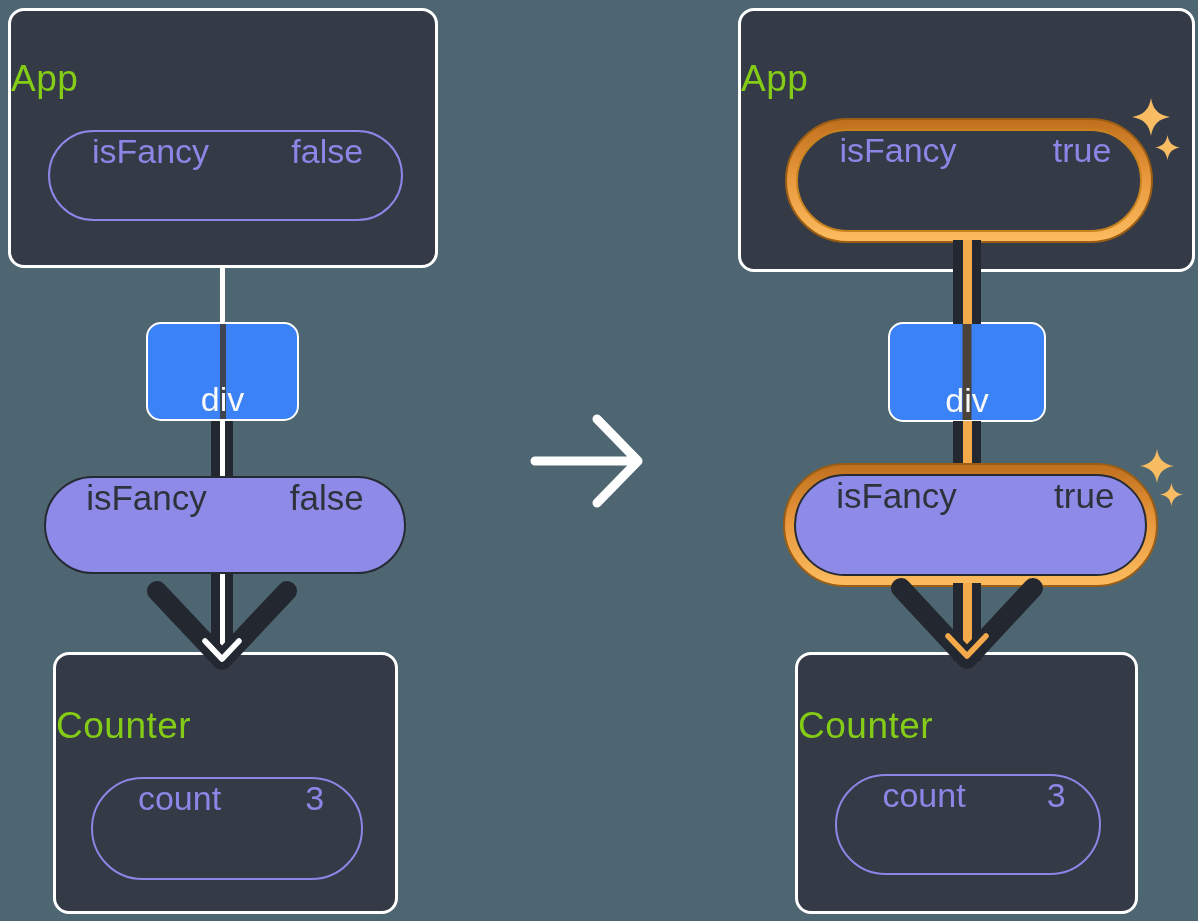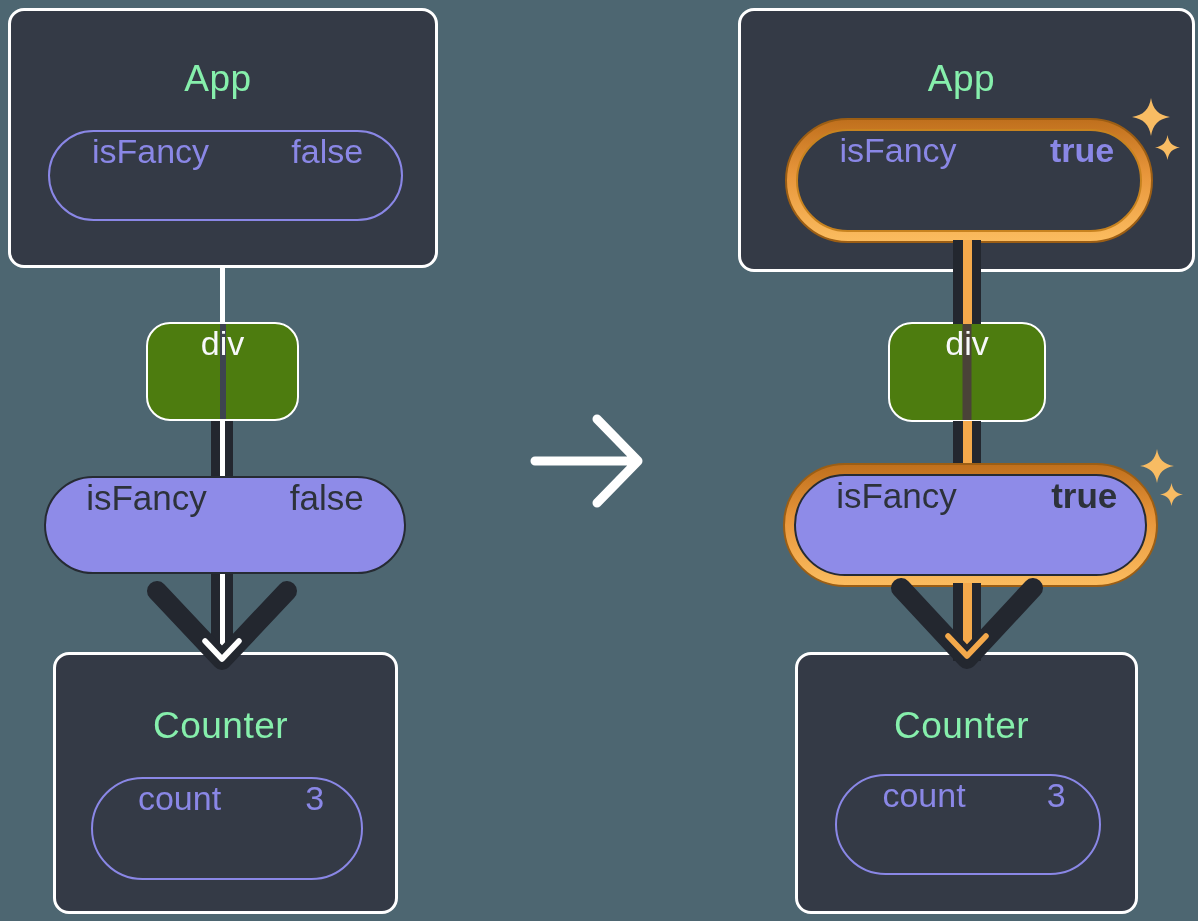--- a/index.html
+++ b/index.html
@@ -15,31 +15,31 @@
   
   .card{
     position:absolute;
     background:#343A46;
     border:3px solid #FFFFFF;
     border-radius:16px;
     box-sizing:border-box;
     z-index:1;
   }
   .card-title{
-    position:absolute;left:0;right:10px;text-align:center;
-    color:#86efac;font-size:37px;font-weight:500;letter-spacing:.5px;
+    position:absolute;left:0;right:10px;
+    color:#84cc16;font-size:37px;font-weight:500;letter-spacing:.5px;
   }
   .small-card{
     position:absolute;
-    background:#4d7c0f;
+    background:#3b82f6;
     border:2.5px solid #FFFFFF;
-    border-radius:24px;
+    border-radius:15px;
     box-sizing:border-box;
     z-index:1;
-    display:flex;align-items:flex-start;justify-content:center;
+    display:flex;align-items:flex-end;justify-content:center;
     overflow:hidden;
   }
   .small-card .label{color:#F7F8FA;font-size:34px;font-weight:500;position:relative;z-index:2;}
   .thru-stripe{
     position:absolute;top:0;bottom:0;left:50%;transform:translateX(-50%);
     z-index:1;
   }
 
   
   .pill{
@@ -50,21 +50,21 @@
   .pill .sep{flex:0 0 2.5px;}
   .pill.outline-purple{border:2.5px solid #8A87E6;background:transparent;}
   .pill.outline-purple .seg{color:#8A87E6;font-size:34px;}
   .pill.outline-purple .sep{background:#8A87E6;}
   .pill.fill-purple{background:#8E8BE8;border:2.5px solid #262B33;}
   .pill.fill-purple .seg{color:#2D323B;font-size:35px;}
   .pill.fill-purple .sep{background:#262B33;}
   .pill.dark-fill{background:#343A46;border:2px solid #C8831F;}
   .pill.dark-fill .seg{color:#8A87E6;font-size:34px;}
   .pill.dark-fill .sep{background:#C8831F;flex-basis:2px;}
-  .bold{font-weight:700;padding-left:24px;}
+  .bold{font-weight:400;padding-left:24px;}
 
   
   .ring{
     position:absolute;box-sizing:border-box;
     border:2px solid #9C5E14;border-radius:999px;
     background:linear-gradient(180deg,#C0701D 0%,#E8963B 45%,#FBBC5F 100%);
     z-index:3;
   }
   .ring .pill{left:9px;top:9px;right:9px;bottom:9px;}
 

